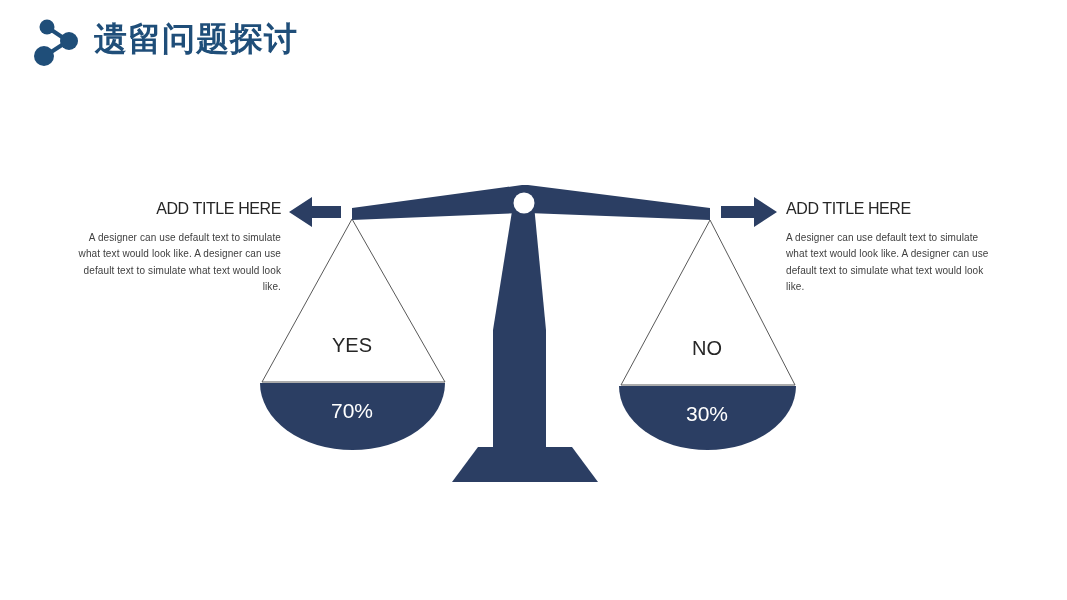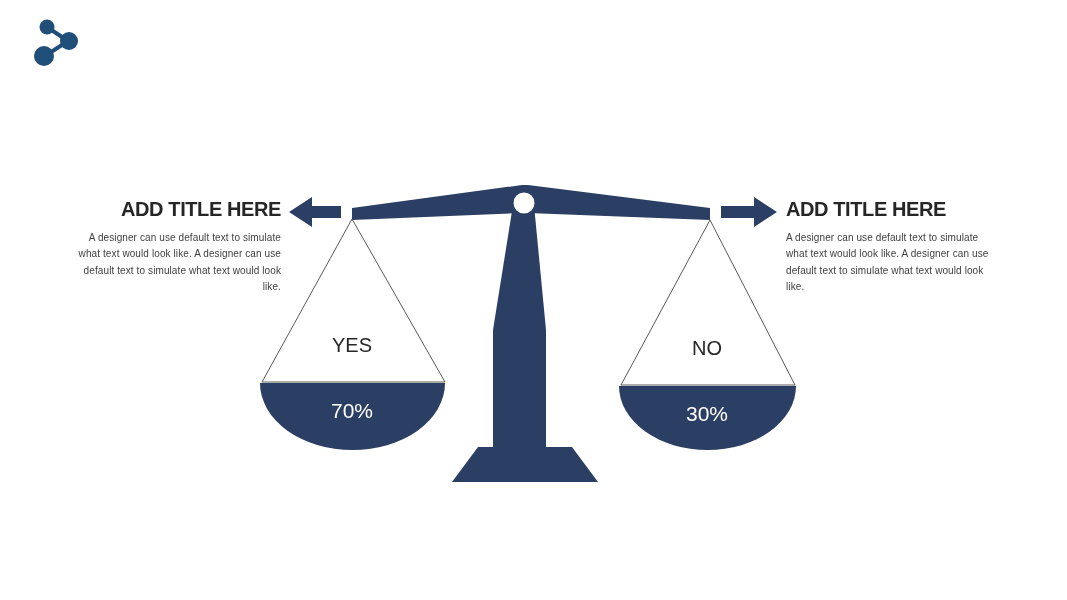--- a/index.html
+++ b/index.html
@@ -54,26 +54,26 @@
     left: 66px;
     top: 196px;
     text-align: right;
   }
   #right-block {
     left: 786px;
     top: 196px;
     text-align: left;
   }
   .side-heading {
-    font-size: 20px;
+    font-size: 16px;
     color: #262626;
     line-height: 26px;
     letter-spacing: -0.4px;
     white-space: nowrap;
-    font-weight: 700;
+    font-weight: 400;
   }
   #right-block .side-heading { margin-left: 0; }
   .side-body {
     margin-top: 8px;
     font-size: 10px;
     color: #404040;
     line-height: 16.4px;
     letter-spacing: 0.1px;
   }
 
@@ -103,20 +103,21 @@
 <div id="slide-header">
 
   <svg id="header-icon" viewBox="0 0 56 52">
     <line x1="19" y1="11" x2="40" y2="25" stroke="#1F4E79" stroke-width="4"></line>
     <line x1="40" y1="25" x2="17" y2="40" stroke="#1F4E79" stroke-width="4"></line>
     <circle cx="19" cy="11" r="7.5" fill="#1F4E79"></circle>
     <circle cx="41" cy="25" r="9" fill="#1F4E79"></circle>
     <circle cx="16" cy="40" r="10" fill="#1F4E79"></circle>
   </svg>
 
+  <div id="slide-title" style="color: rgb(31, 78, 121);">遗留问题探讨</div>
 </div>
 
 <svg id="scale-figure" viewBox="0 0 1067 600">
 
   <g>
 
     <polygon points="352,219 445,382 262,382" fill="#ffffff" stroke="#595959" stroke-width="1"></polygon>
 
     <path d="M 260,383 A 92.5,67 0 0 0 445,383 Z" fill="#2B3E63"></path>
     <text class="pan-label" x="352" y="352" text-anchor="middle">YES</text>

